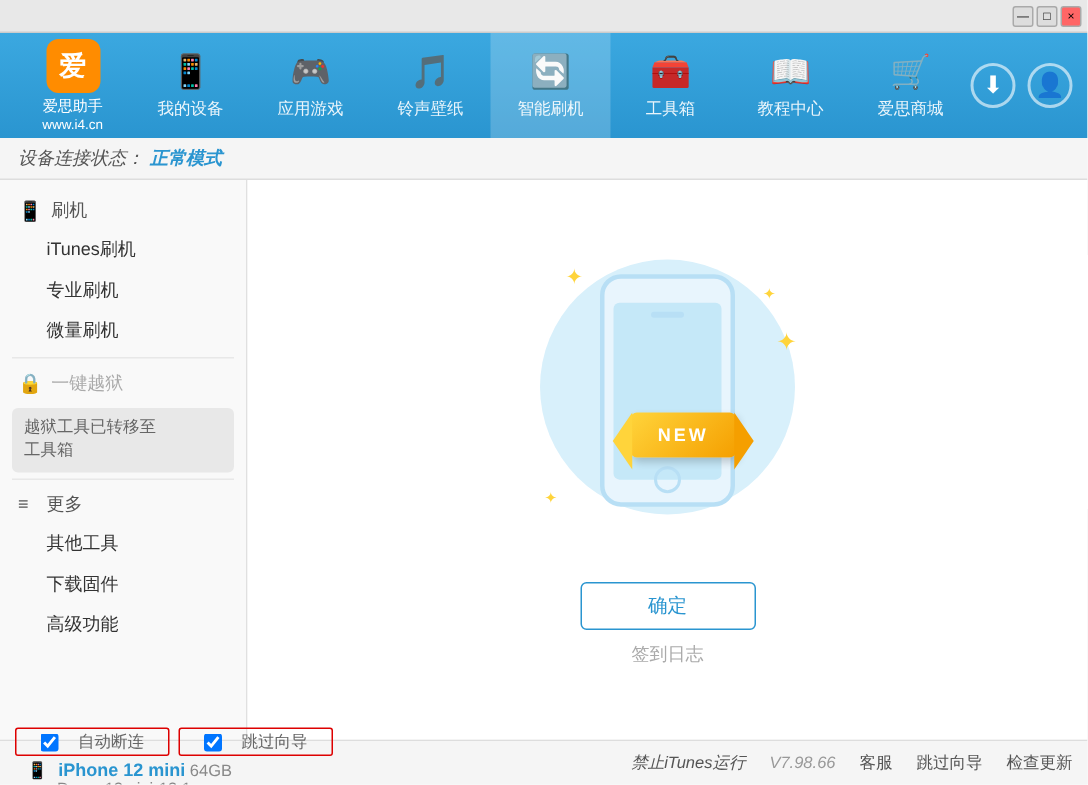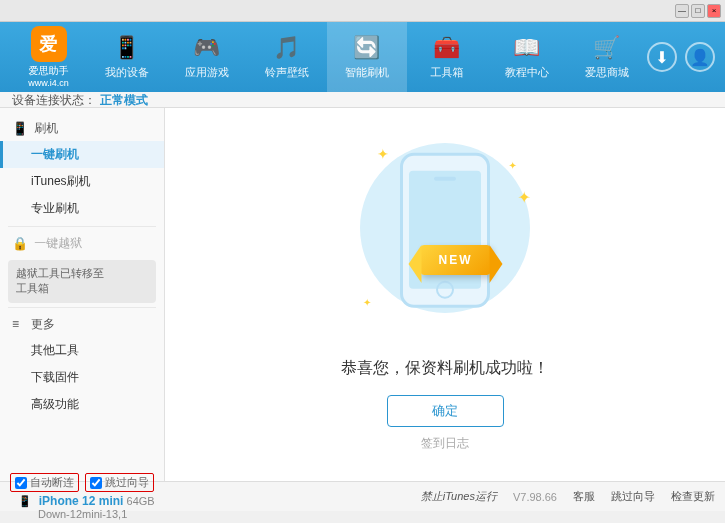--- a/index.html
+++ b/index.html
@@ -90,28 +90,29 @@
       border-radius: 50%;
       border: 2px solid rgba(255,255,255,0.6);
       color: white;
       display: flex; align-items: center; justify-content: center;
       font-size: 16px;
       cursor: pointer;
     }
 
     
     .status-bar {
-      height: 16px;
+      height: 28px;
       background: #f5f5f5;
       border-bottom: 1px solid #ddd;
       display: flex;
-      align-items: flex-start;
+      align-items: center;
       padding: 0 12px;
       font-size: 12px;
       color: #555;
+      font-style: italic;
     }
     .status-label { color: #555; }
     .status-value { color: #2a95d0; font-weight: bold; margin-left: 4px; }
 
     
     .main-content {
       display: flex;
       height: calc(523px - 22px - 70px - 28px - 30px);
     }
 
@@ -325,23 +326,23 @@
       display: flex;
       align-items: center;
       justify-content: space-between;
       padding: 0 10px;
       font-size: 11px;
       color: #666;
     }
     .checkbox-item {
       display: flex;
       align-items: center;
-      gap: 3px;
+      gap: 13px;
       border: 1px solid #d00;
-      padding: 1px 4px;
+      padding: 1px 16px;
       border-radius: 2px;
     }
     .checkbox-item input[type=checkbox] { width: 12px; height: 12px; }
 
     .device-info {
       margin-left: 8px;
     }
     .device-name { color: #2a95d0; font-weight: bold; font-size: 12px; }
     .device-detail { color: #888; font-size: 11px; }
 
@@ -356,21 +357,21 @@
       margin-bottom: 2px;
     }
 
     .bottom-right {
       display: flex;
       align-items: center;
       gap: 16px;
     }
     .bottom-link { color: #555; cursor: pointer; }
     .stop-itunes { color: #555; cursor: pointer; font-style: italic; }
-    .version { color: #999; }
+    .version { color: #999; font-style: italic; }
   </style>
 </head>
 <body>
 
 <div class="title-bar">
   <div class="title-bar-buttons">
     <div class="title-btn min">—</div>
     <div class="title-btn max">□</div>
     <div class="title-btn close">×</div>
   </div>
@@ -425,28 +426,28 @@
   <span class="status-value">正常模式</span>
 </div>
 
 <div class="main-content">
 
   <div class="sidebar">
     <div class="sidebar-section-label">
       <span class="icon">📱</span>
       <span>刷机</span>
     </div>
-    <div class="sidebar-item active">
-      <span>一键刷机</span>
-    </div>
     <div class="sidebar-item">
       <span>iTunes刷机</span>
     </div>
     <div class="sidebar-item">
       <span>专业刷机</span>
+    </div>
+    <div class="sidebar-item">
+      <span>微量刷机</span>
     </div>
 
     <div class="sidebar-divider"></div>
 
     <div class="sidebar-section-label" style="color:#aaa;">
       <span class="icon">🔒</span>
       <span>一键越狱</span>
     </div>
     <div class="jailbreak-box">
       <span>越狱工具已转移至<br>工具箱</span>
@@ -480,21 +481,20 @@
         <div class="phone-home"></div>
       </div>
       <div class="new-badge">NEW</div>
 
       <span class="sparkle" style="top:8px;left:32px;font-size:14px;">✦</span>
       <span class="sparkle" style="top:22px;right:28px;font-size:10px;">✦</span>
       <span class="sparkle" style="bottom:30px;left:18px;font-size:10px;">✦</span>
       <span class="sparkle" style="top:50px;right:14px;font-size:16px;">✦</span>
     </div>
 
-    <div class="success-text">恭喜您，保资料刷机成功啦！</div>
 
     <button class="confirm-btn">确定</button>
     <button class="daily-btn">签到日志</button>
   </div>
 </div>
 
 <div class="bottom-bar">
   <div class="bottom-left-wrap">
     <div class="bottom-left-top">
       <div class="checkbox-item">

